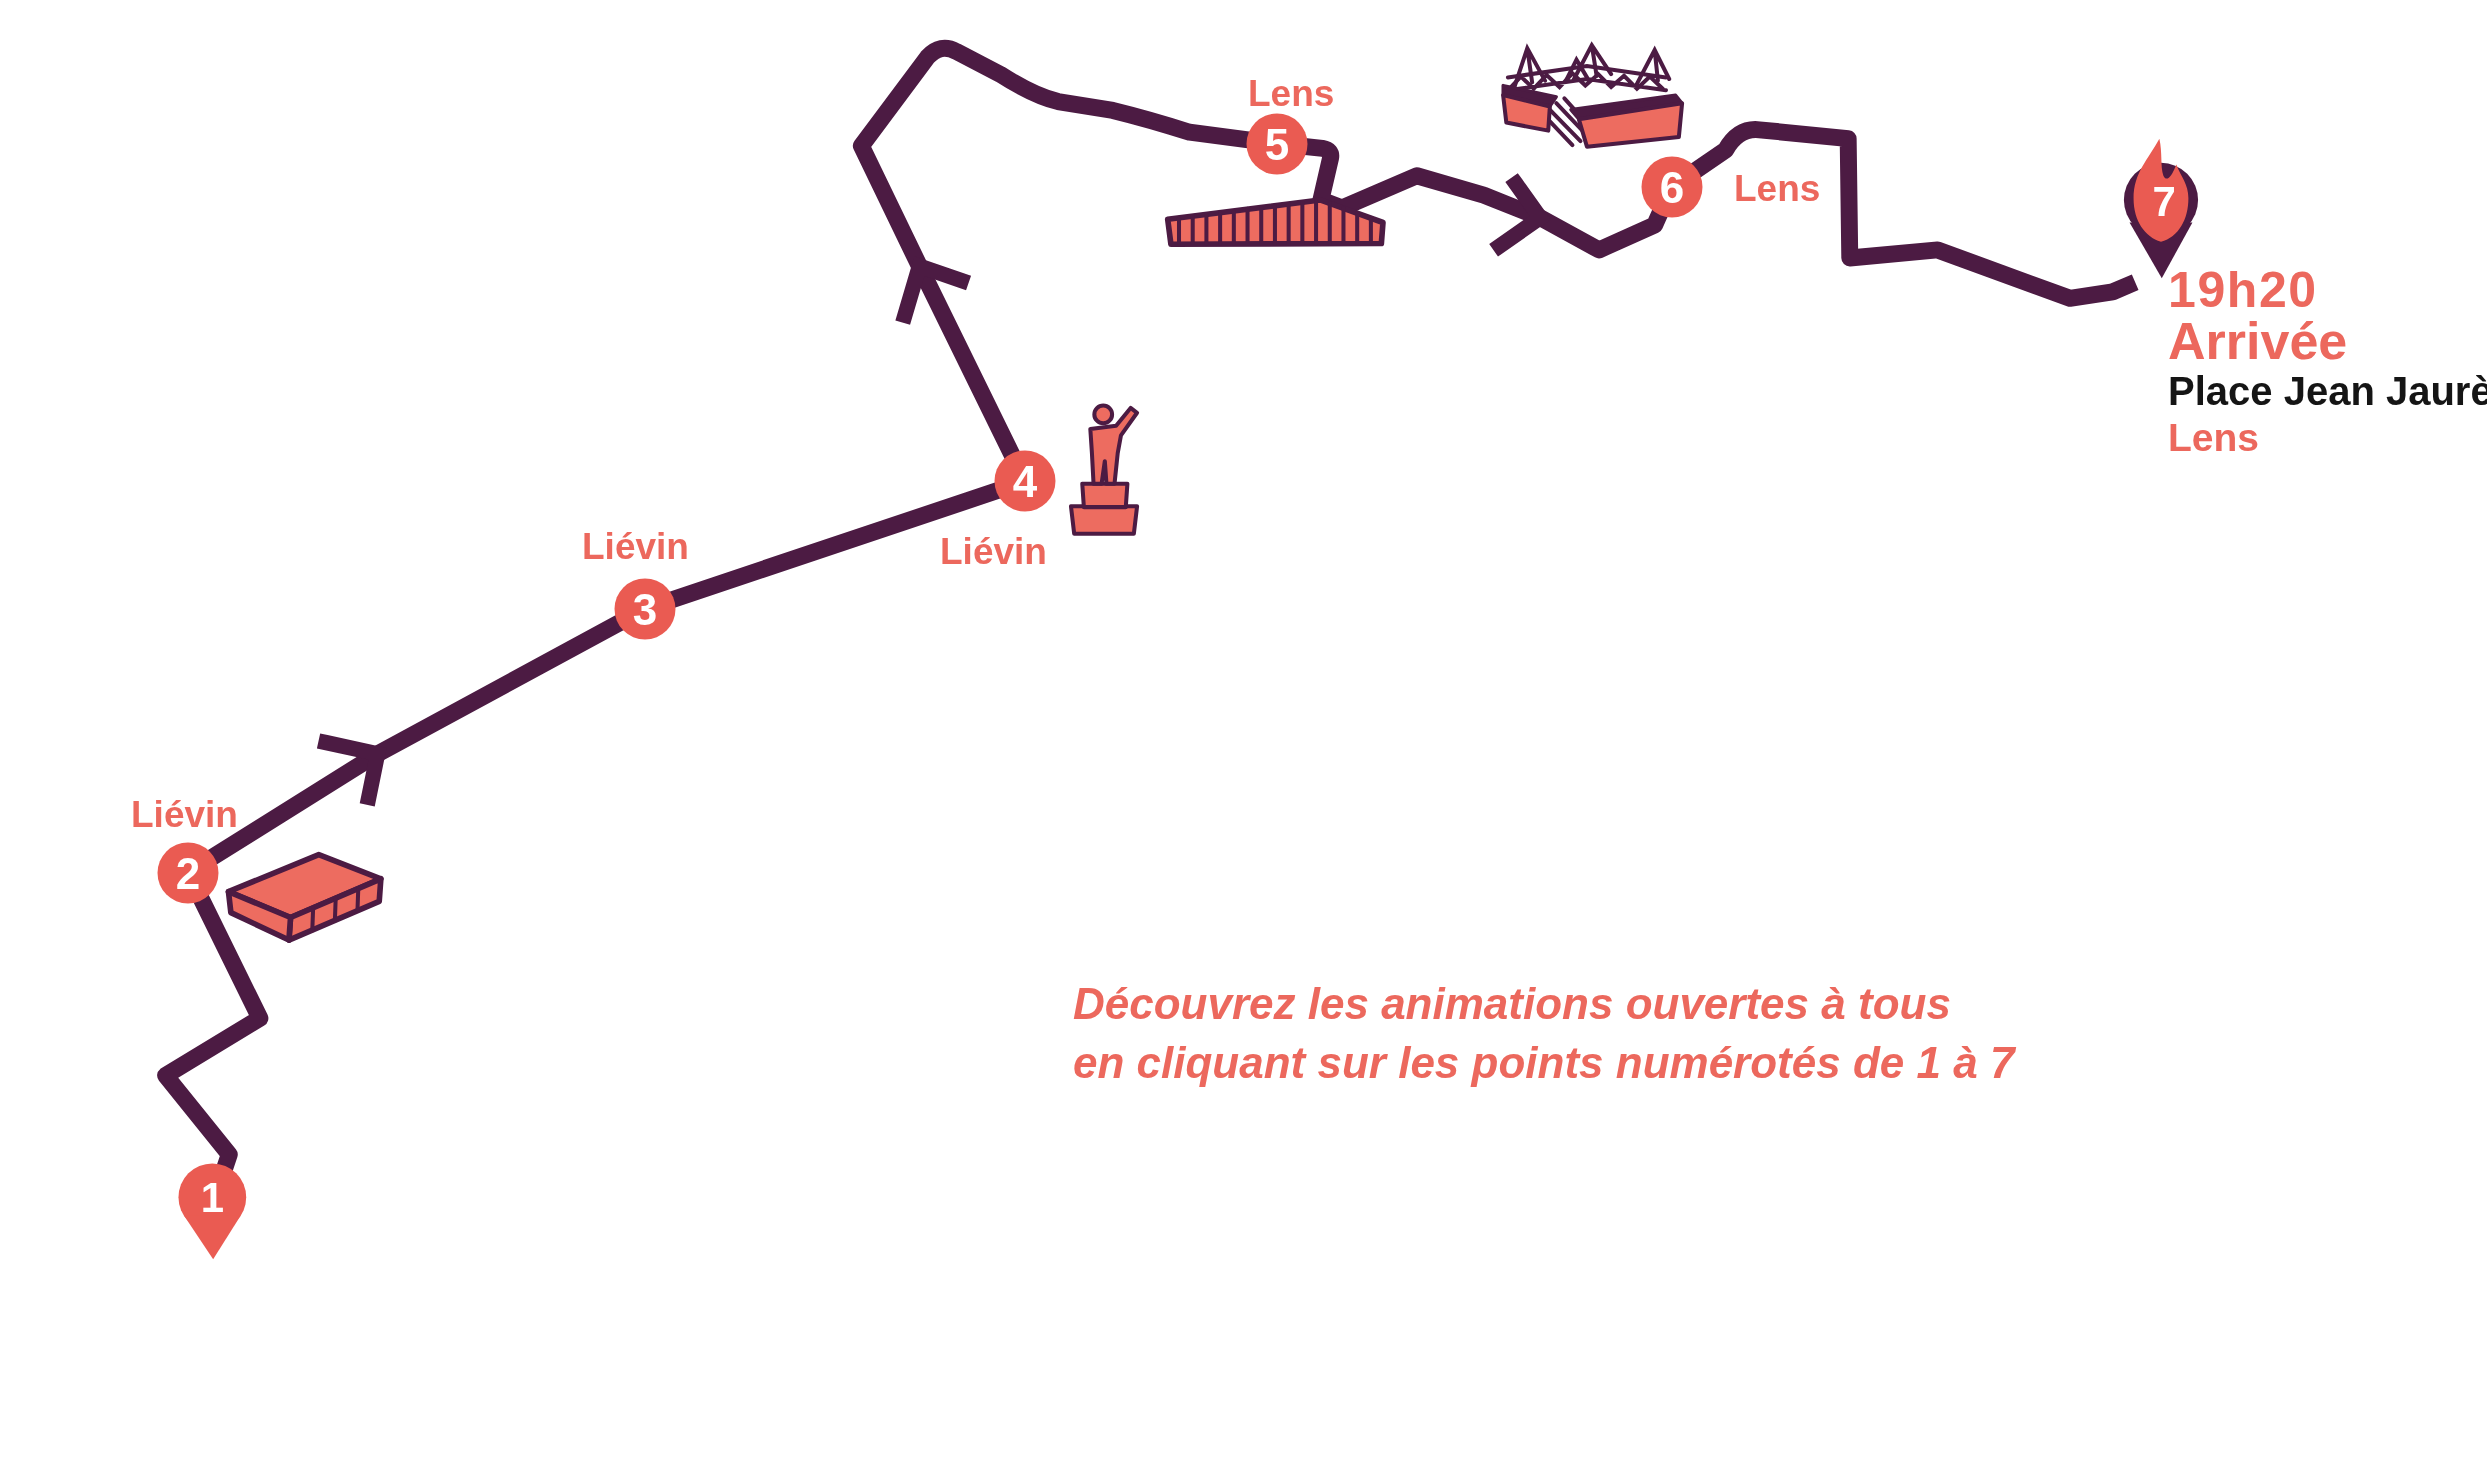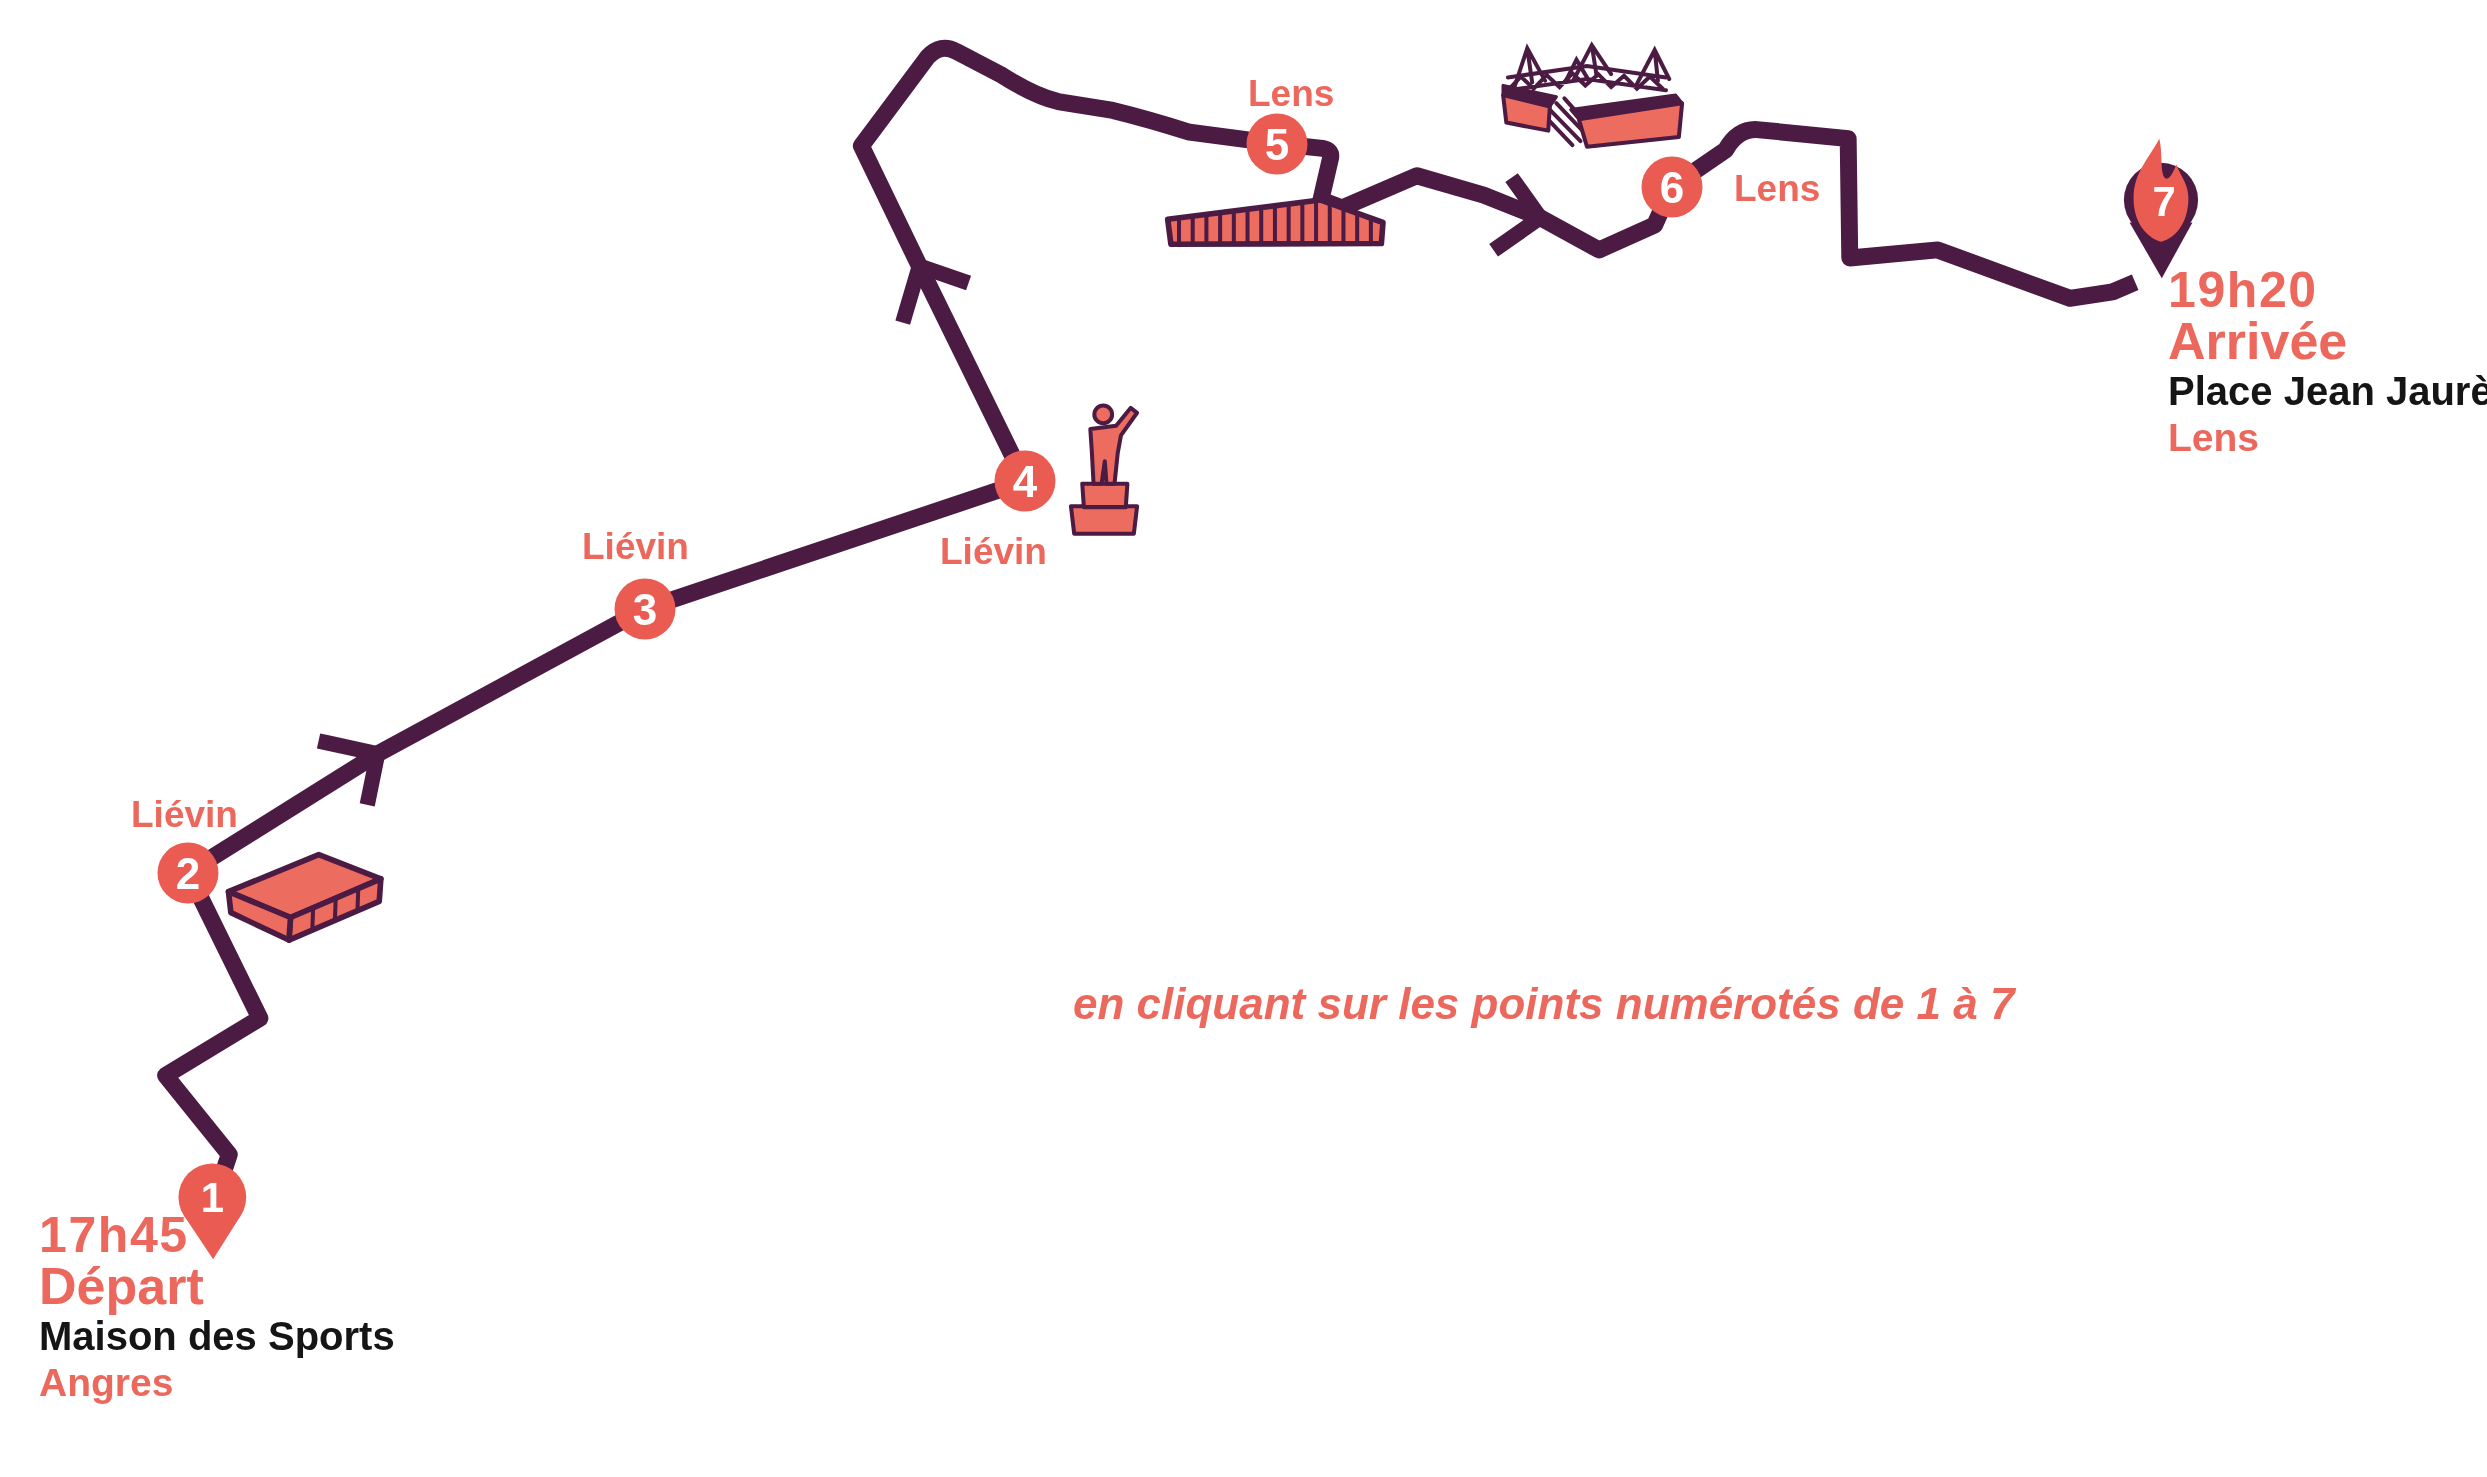--- a/index.html
+++ b/index.html
@@ -116,32 +116,27 @@
   <div class="stop-circle" style="left:1025px;top:481px">4</div>
   <div class="stop-circle" style="left:1277px;top:144px">5</div>
   <div class="stop-circle" style="left:1672px;top:187px">6</div>
 
   <div class="city-label" style="left:131px;top:794px">Liévin</div>
   <div class="city-label" style="left:582px;top:526px">Liévin</div>
   <div class="city-label" style="left:940px;top:531px">Liévin</div>
   <div class="city-label" style="left:1248px;top:73px">Lens</div>
   <div class="city-label" style="left:1734px;top:168px">Lens</div>
 
-  <div class="txt-block" style="left:39px;top:1210px">
-    <div class="t-time">17h45</div>
-    <div class="t-title">Départ</div>
-    <div class="t-venue">Maison des Sports</div>
-    <div class="t-city">Angres</div>
-  </div>
 
   <div class="txt-block" style="left:2168px;top:265px">
     <div class="t-time">19h20</div>
     <div class="t-title">Arrivée</div>
     <div class="t-venue">Place Jean Jaurès</div>
     <div class="t-city">Lens</div>
   </div>
 
   <div class="note">
+    <div>Découvrez les animations ouvertes à tous</div>
     <div>en cliquant sur les points numérotés de 1 à 7</div>
   </div>
 
 </div>
 
 
 </body></html>

